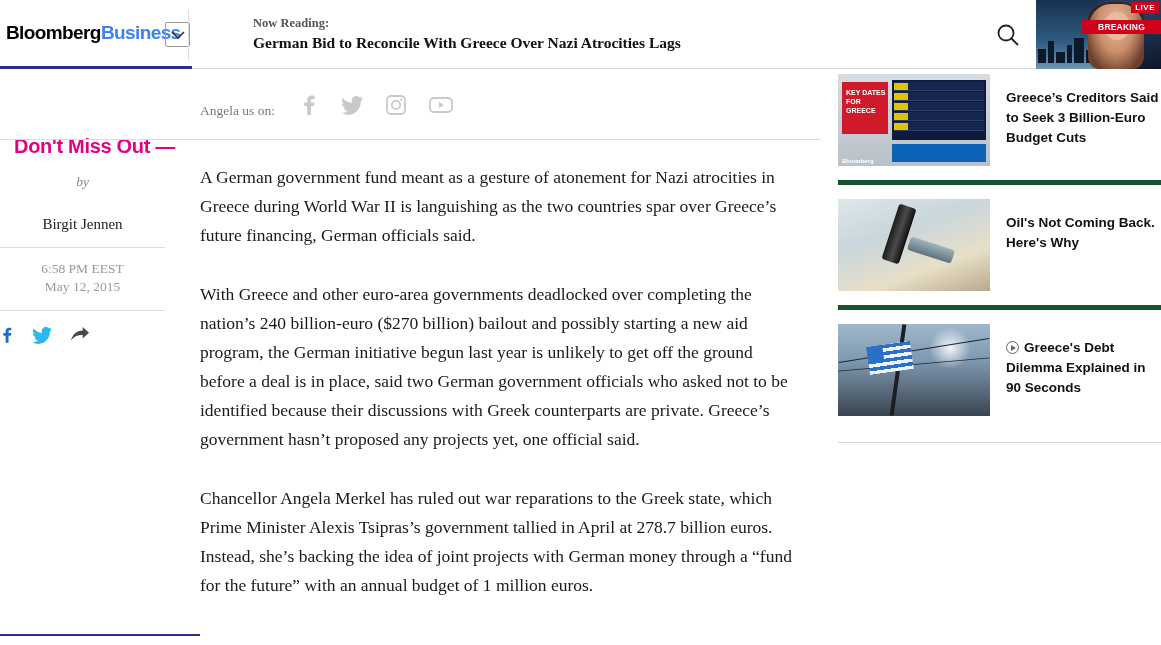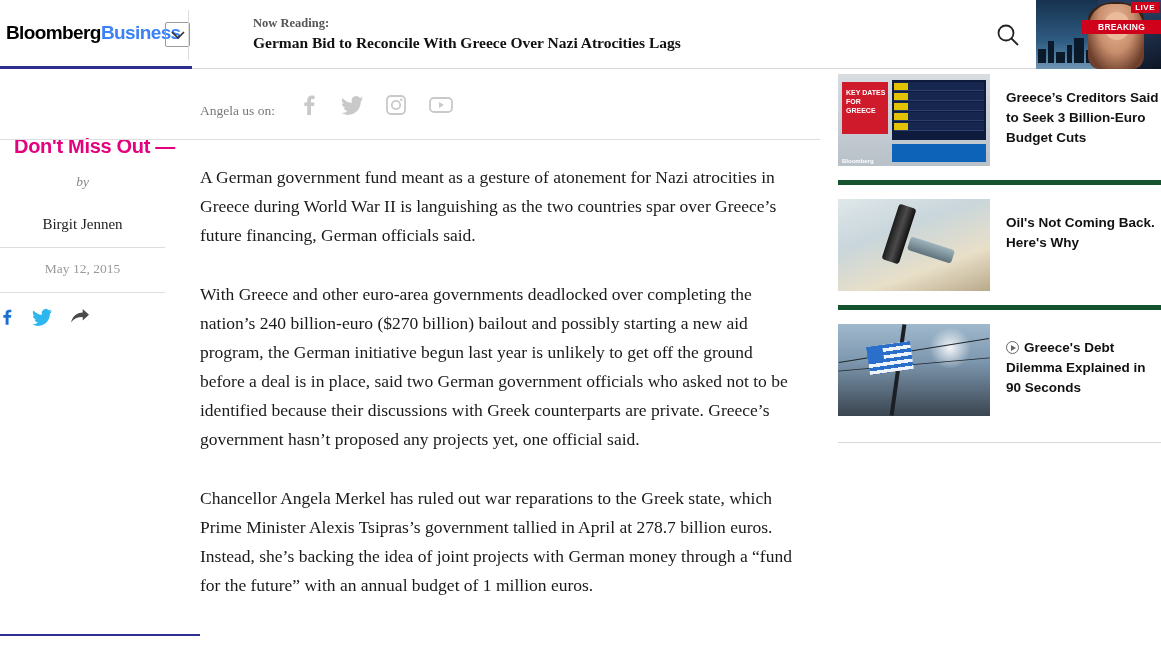--- a/index.html
+++ b/index.html
@@ -284,20 +284,21 @@
         </svg>
       </span>
     </div>
     <div class="dmo-rule"></div>
   </div>
 
   <div class="meta">
     <div class="by">by</div>
     <div class="author">Birgit Jennen</div>
     <div class="rule"></div>
+    <div class="time">6:58 PM EEST</div>
     <div class="date">May 12, 2015</div>
     <div class="rule"></div>
     <div class="share">
       <span>
         <svg width="14" height="20" viewBox="0 0 18 20">
           <path d="M11 20 V11 H14 L14.5 7.5 H11 V5.5 C11 4.5 11.3 4 12.8 4 H14.6 V0.8 C14.2 0.7 13 0.6 11.8 0.6 C9 0.6 7.2 2.3 7.2 5.2 V7.5 H4.3 V11 H7.2 V20 Z" fill="#1a6fd4"></path>
         </svg>
       </span>
       <span>
         <svg width="20" height="18" viewBox="0 0 22 20">

